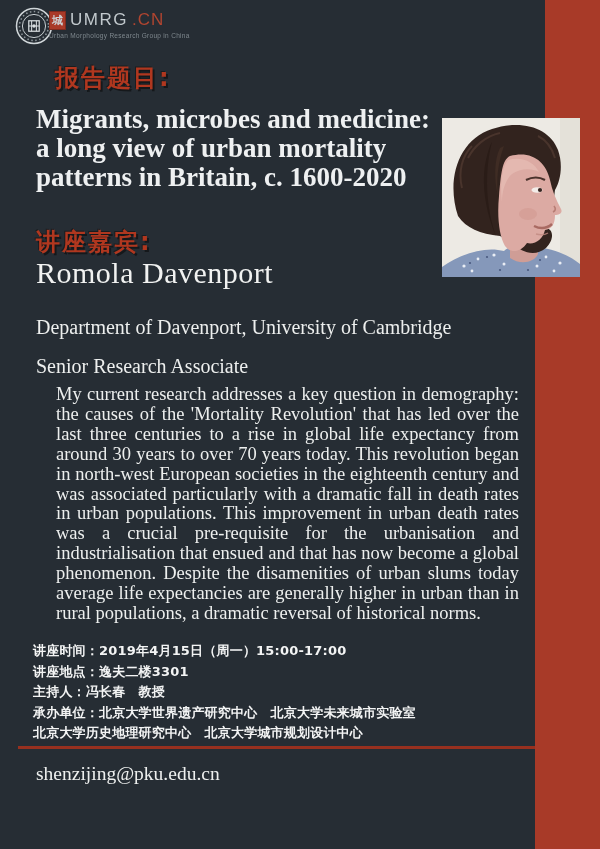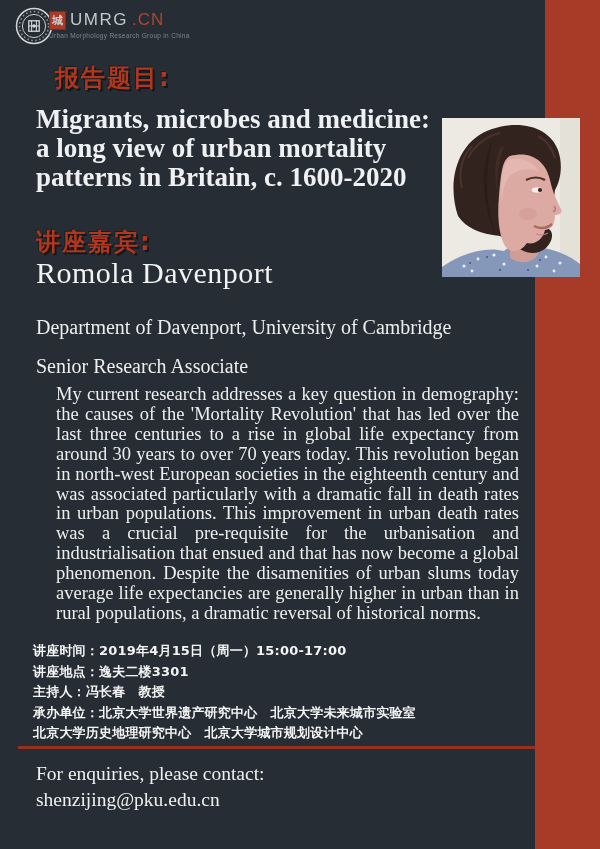--- a/index.html
+++ b/index.html
@@ -170,17 +170,16 @@
     <div class="cn-line">讲座时间：2019年4月15日（周一）15:00-17:00</div>
     <div class="cn-line">讲座地点：逸夫二楼3301</div>
     <div class="cn-line">主持人：冯长春　教授</div>
     <div class="cn-line">承办单位：北京大学世界遗产研究中心　北京大学未来城市实验室
 北京大学历史地理研究中心　北京大学城市规划设计中心</div>
   </div>
 
   <div class="divider"></div>
 
   <div class="footer">
-    <div>For enquiries, please contact:</div>
     <div>shenzijing@pku.edu.cn</div>
   </div>
 
 </div>
 
 </body></html>

